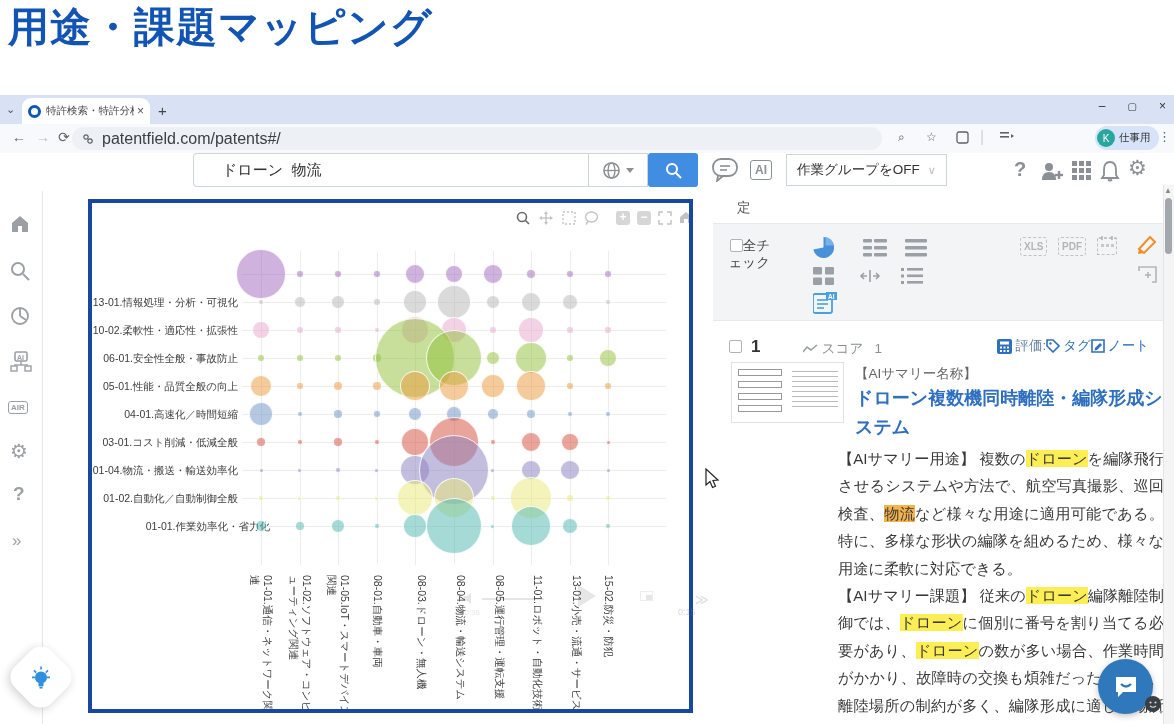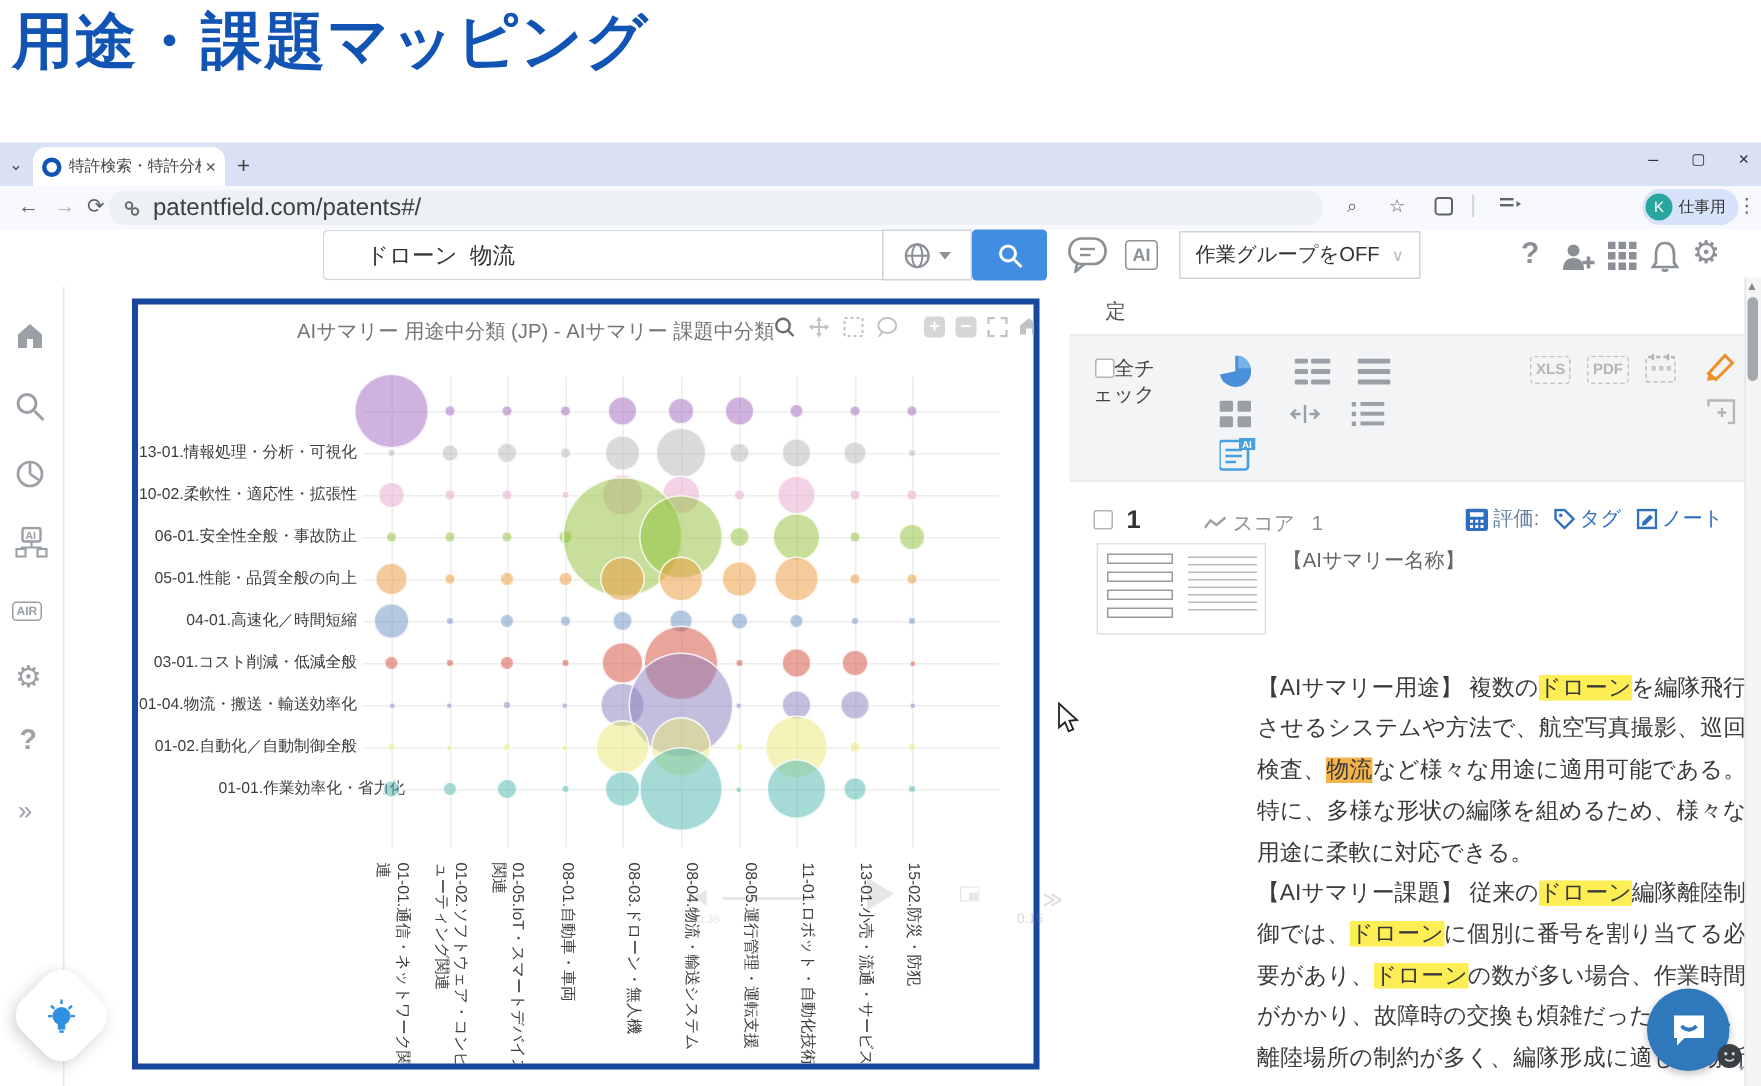--- a/index.html
+++ b/index.html
@@ -32,21 +32,21 @@
   #avatar-name{font-size:10.5px;color:#333;margin-left:4px;}
   
   #app-header{position:absolute;left:0;top:153px;width:1174px;height:38px;background:#fff;}
   #logo{position:absolute;left:12px;top:3px;display:flex;align-items:center;}
   #logo-ring{width:24px;height:24px;border:5px solid #1254b4;border-radius:50%;box-sizing:border-box;position:relative;}
   #logo-ring::after{content:"";position:absolute;left:3px;bottom:-3px;width:7px;height:7px;background:#1254b4;}
   .logo-t1{font-size:25px;font-weight:800;color:#1c3f92;margin-left:5px;}
   .logo-t2{font-size:25px;font-weight:800;color:#3e8bd8;}
   #search-input{position:absolute;left:193px;top:0px;width:395px;height:34px;border:1px solid #cfd4da;
     border-right:none;border-radius:4px 0 0 4px;font-size:15px;color:#333;padding:0 28px;box-sizing:border-box;
-    font-family:inherit;background:#fff;margin-left:22px;}
+    font-family:inherit;background:#fff;}
   #globe-box{position:absolute;left:588px;top:0px;width:60px;height:34px;border:1px solid #cfd4da;
     box-sizing:border-box;display:flex;align-items:center;justify-content:center;gap:5px;background:#fff;}
   #search-btn{position:absolute;left:648px;top:0px;width:50px;height:34px;background:#418de2;border-radius:3px;
     display:flex;align-items:center;justify-content:center;}
   #ai-chat-ic{position:absolute;left:712px;top:5px;}
   .boxed-ic{border:1.5px solid #8b9097;border-radius:3px;color:#8b9097;font-weight:700;
     font-size:12px;padding:2px 4px;position:absolute;top:7px;}
   #workgroup{position:absolute;left:786px;top:1px;height:32px;border:1px solid #cfd4da;background:#fff;
     display:flex;align-items:center;padding:0 10px;font-size:13.5px;color:#333;gap:8px;box-sizing:border-box;}
   .hdr-right-ic{position:absolute;top:5px;color:#8b9097;}
@@ -78,21 +78,21 @@
     vertical-align:-2px;box-sizing:border-box;}
   #select-all{position:absolute;left:5px;top:13px;width:52px;font-size:13.5px;color:#444;line-height:17px;text-align:right;}
   .rt-ic{position:absolute;}
   .file-ic{position:absolute;border:1px dashed #c2c2c2;border-radius:3px;color:#b5b5b5;font-size:10px;
     font-weight:700;padding:3px 3px;}
   
   #result{position:absolute;left:713px;top:322px;width:450px;height:402px;background:#fff;}
   #res-num{position:absolute;left:38px;top:15px;font-size:17px;font-weight:700;color:#333;}
   #res-cbx{position:absolute;left:16px;top:18px;}
   #score-wrap{position:absolute;left:90px;top:18px;font-size:13.5px;color:#8a8f95;}
-  #res-links{position:absolute;right:14px;top:15px;font-size:13.5px;color:#2e6fc0;display:flex;gap:10px;align-items:center;}
+  #res-links{position:absolute;right:14px;top:15px;font-size:13.5px;color:#2e6fc0;display:flex;align-items:center;}
   .lnk{color:#2e6fc0;display:flex;align-items:center;gap:3px;}
   #eval-label{color:#64809e;}
   #thumb{position:absolute;left:18px;top:40px;width:113px;height:61px;background:#fff;border:1px solid #e2e2e2;
     box-sizing:border-box;}
   .tb-box{position:absolute;left:6px;width:44px;height:7px;border:1px solid #999;box-sizing:border-box;}
   .tb-line{position:absolute;left:60px;width:46px;height:1px;background:#bbb;}
   #name-label{position:absolute;left:142px;top:43px;font-size:13.5px;color:#666;}
   #res-title{position:absolute;left:142px;top:62px;width:316px;font-size:18px;font-weight:700;color:#2e6fc0;
     line-height:29px;}
   #res-body{position:absolute;left:125px;top:123px;width:326px;font-size:15.2px;color:#3a3a3a;
@@ -237,21 +237,20 @@
     <rect x="1" y="15" width="6" height="5" fill="none" stroke="#9aa0a6" stroke-width="1.4"></rect>
     <rect x="15" y="15" width="6" height="5" fill="none" stroke="#9aa0a6" stroke-width="1.4"></rect>
   </svg>
   <span class="side-ic side-box" style="top:210px;left:8px;">AIR</span>
   <span class="side-ic" style="top:248px;font-size:20px;">⚙</span>
   <span class="side-ic" style="top:292px;font-size:19px;font-weight:700;left:13px;">?</span>
   <span class="side-ic" style="top:340px;font-size:17px;left:12px;">»</span>
 </div>
 
 <div id="chart-panel">
-  <div id="chart-title">AIサマリー 用途中分類 (JP) - AIサマリー 課題中分類</div>
 
   <svg class="mb-ic" style="left:424px;" width="14" height="14" viewBox="0 0 14 14">
     <circle cx="6" cy="6" r="4.5" fill="none" stroke="#6b6b6b" stroke-width="1.6"></circle>
       <line x1="9.5" y1="9.5" x2="13" y2="13" stroke="#6b6b6b" stroke-width="1.6"></line>
   </svg>
   <svg class="mb-ic" style="left:447px;" width="14" height="14" viewBox="0 0 14 14">
     <path d="M7 0 L9 3 L5 3 Z M7 14 L5 11 L9 11 Z M0 7 L3 5 L3 9 Z M14 7 L11 9 L11 5 Z" fill="#c3c3c3"></path>
     <line x1="7" y1="2" x2="7" y2="12" stroke="#c3c3c3" stroke-width="1.4"></line>
       <line x1="2" y1="7" x2="12" y2="7" stroke="#c3c3c3" stroke-width="1.4"></line>
   </svg>
@@ -557,20 +556,21 @@
     <div class="tb-line" style="top:8px;"></div>
       <div class="tb-line" style="top:13px;"></div>
     <div class="tb-line" style="top:18px;"></div>
       <div class="tb-line" style="top:23px;"></div>
     <div class="tb-line" style="top:28px;"></div>
       <div class="tb-line" style="top:33px;"></div>
     <div class="tb-line" style="top:38px;"></div>
       <div class="tb-line" style="top:43px;"></div>
   </div>
   <div id="name-label">【AIサマリー名称】</div>
+  <div id="res-title">ドローン複数機同時離陸・編隊形成システム</div>
   <div id="res-body"><span>【AIサマリー用途】 複数の</span><span class="hl-y">ドローン</span><span>を編隊飛行させるシステムや方法で、航空写真撮影、巡回検査、</span><span class="hl-o">物流</span><span>など様々な用途に適用可能である。特に、多様な形状の編隊を組めるため、様々な用途に柔軟に対応できる。</span><br><span>【AIサマリー課題】 従来の</span><span class="hl-y">ドローン</span><span>編隊離陸制御では、</span><span class="hl-y">ドローン</span><span>に個別に番号を割り当てる必要があり、</span><span class="hl-y">ドローン</span><span>の数が多い場合、作業時間がかかり、故障時の交換も煩雑だった。また、離陸場所の制約が多く、編隊形成に適した場所が限られていた。</span><br></div>
 </div>
 
 <div id="scrollbar"></div>
 <span id="sb-up">▲</span>
 <div id="sb-thumb"></div>
 
 <div id="chat-btn">
   <svg width="26" height="26" viewBox="0 0 26 26">
     <path d="M3 3 L23 3 L23 18 L10 18 L5 23 L5 18 L3 18 Z" fill="#fff"></path>

